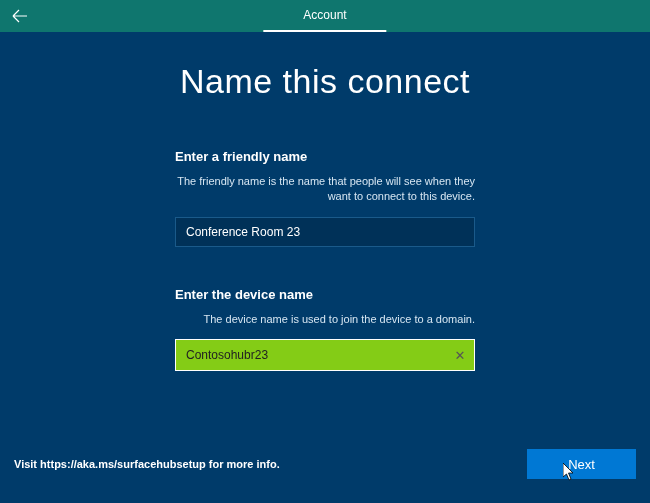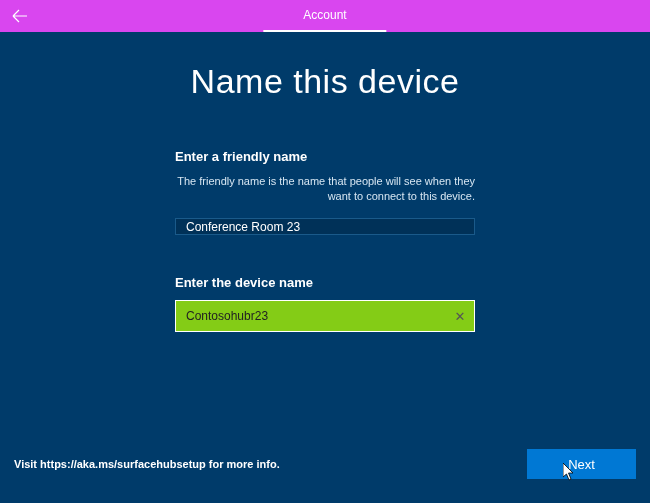--- a/index.html
+++ b/index.html
@@ -5,21 +5,21 @@
     * { box-sizing: border-box; margin: 0; padding: 0; }
     html, body { width: 650px; height: 503px; overflow: hidden; }
     body {
       font-family: "Segoe UI", -apple-system, sans-serif;
       background: #003b6a;
       color: #fff;
       position: relative;
     }
     .topbar {
       height: 32px;
-      background: #d946ef;
+      background: #0f766e;
       display: flex;
       align-items: center;
       position: relative;
     }
     .back-btn {
       width: 40px;
       height: 32px;
       display: flex;
       align-items: center;
       justify-content: center;
@@ -67,21 +67,21 @@
     .section-desc {
       font-size: 11px;
       font-weight: 400;
       color: #d6e6f2;
       line-height: 1.4;
       margin-bottom: 12px;
       text-align: right;
     }
     .field-dark {
       width: 100%;
-      height: 17px;
+      height: 30px;
       border: 1px solid #1a5a8a;
       background: #003158;
       color: #fff;
       padding: 0 10px;
       font-size: 12px;
       font-family: inherit;
       outline: none;
     }
     .field-wrap {
       position: relative;
@@ -156,30 +156,31 @@
     </svg>
   </div>
   <div class="topbar-center">
     <div class="tab">
       <span>Account</span>
     </div>
   </div>
 </div>
 
 <div class="content">
-  <h1 class="page-title">Name this device</h1>
+  <h1 class="page-title">Name this connect</h1>
 
   <div class="form-block">
     <div class="section-label">Enter a friendly name</div>
     <div class="section-desc">The friendly name is the name that people will see when they want to connect to this device.</div>
     <input class="field-dark" type="text" value="Conference Room 23" style="">
 
     <div class="gap"></div>
 
     <div class="section-label">Enter the device name</div>
+    <div class="section-desc">The device name is used to join the device to a domain.</div>
     <div class="field-wrap">
       <input class="field-light" type="text" value="Contosohubr23" style="">
       <div class="clear-x">
         <span>✕</span>
       </div>
     </div>
   </div>
 </div>
 
 <div class="footer">

